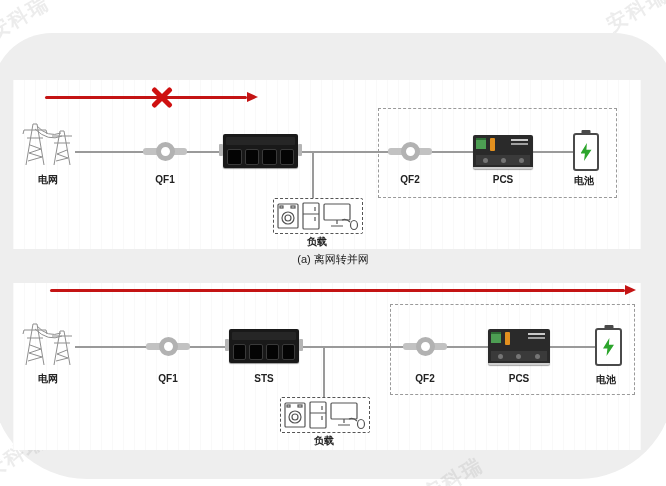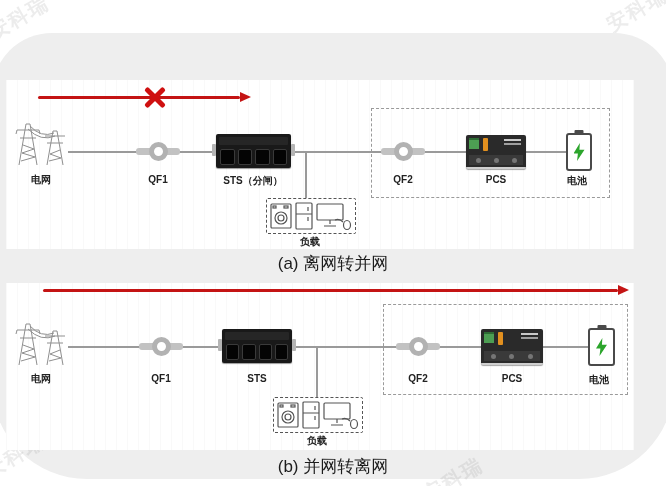--- a/index.html
+++ b/index.html
@@ -10,27 +10,27 @@
              background:#eeeeee;border-radius:60px 60px 95px 95px;}
 
   .watermark{position:absolute;color:rgba(110,110,110,0.13);font-size:20px;
              font-weight:bold;transform:rotate(-30deg);white-space:nowrap;letter-spacing:2px;}
 
   .title-banner{position:absolute;left:153px;top:8px;width:366px;height:54px;
                 background:#2b4e9c;border-radius:10px;display:flex;align-items:center;
                 justify-content:center;color:#ffffff;font-size:27px;font-weight:bold;
                 letter-spacing:1px;box-shadow:0 2px 4px rgba(0,0,0,0.28);}
 
-  .panel{position:absolute;left:6px;width:628px;background:#ffffff;
+  .panel{position:absolute;left:13px;width:628px;background:#ffffff;
          background-image:repeating-linear-gradient(90deg,rgba(0,0,0,0.022) 0 1px,transparent 1px 11px);}
   .panel-a{top:80px;height:169px;}
   .panel-b{top:283px;height:167px;}
 
   .caption{position:absolute;left:0;width:666px;text-align:center;color:#1c1c1c;
-           font-size:17px;font-weight:500;}
+           font-size:11px;font-weight:500;}
   .caption-a{top:252px;}
   .caption-b{top:455px;}
 
   
   .flow-line{position:absolute;height:3px;background:#c41414;border-radius:2px;}
   .flow-head{position:absolute;width:0;height:0;border-left:11px solid #c41414;
              border-top:5px solid transparent;border-bottom:5px solid transparent;}
   .xmark{position:absolute;width:26px;height:26px;}
   .xmark i{position:absolute;left:0;top:11px;width:26px;height:5px;background:#cf1010;border-radius:2px;display:block;}
   .xmark i:nth-child(1){transform:rotate(45deg);}
@@ -166,21 +166,20 @@
         <path d="M27,13 L43,13 M39,6 L39,10 M39,16 L39,20"></path>
         <rect x="48" y="3" width="26" height="16" rx="1"></rect>
         <path d="M61,19 L61,23 M55,25 L67,25"></path>
         <ellipse cx="78" cy="24" rx="3.5" ry="4.5"></ellipse>
         <path d="M74,21 Q70,17 66,19"></path>
       </svg>
     </div>
 
     <div class="dev-label" style="left:7px;top:93px;width:56px;">电网</div>
     <div class="dev-label" style="left:117px;top:94px;width:70px;">QF1</div>
-    <div class="dev-label" style="left:187px;top:94px;width:120px;">STS（分闸）</div>
     <div class="dev-label" style="left:362px;top:94px;width:70px;">QF2</div>
     <div class="dev-label" style="left:455px;top:94px;width:70px;">PCS</div>
     <div class="dev-label" style="left:536px;top:94px;width:70px;">电池</div>
     <div class="dev-label" style="left:260px;top:155px;width:88px;">负载</div>
   </div>
 
   <div class="caption caption-a">(a) 离网转并网</div>
 
   <div class="panel panel-b">
 
@@ -255,15 +254,14 @@
 
     <div class="dev-label" style="left:7px;top:89px;width:56px;">电网</div>
     <div class="dev-label" style="left:120px;top:90px;width:70px;">QF1</div>
     <div class="dev-label" style="left:216px;top:90px;width:70px;">STS</div>
     <div class="dev-label" style="left:377px;top:90px;width:70px;">QF2</div>
     <div class="dev-label" style="left:471px;top:90px;width:70px;">PCS</div>
     <div class="dev-label" style="left:558px;top:90px;width:70px;">电池</div>
     <div class="dev-label" style="left:267px;top:151px;width:88px;">负载</div>
   </div>
 
-  <div class="caption caption-b">(b) 并网转离网</div>
 
 </div>
 
 </body></html>

